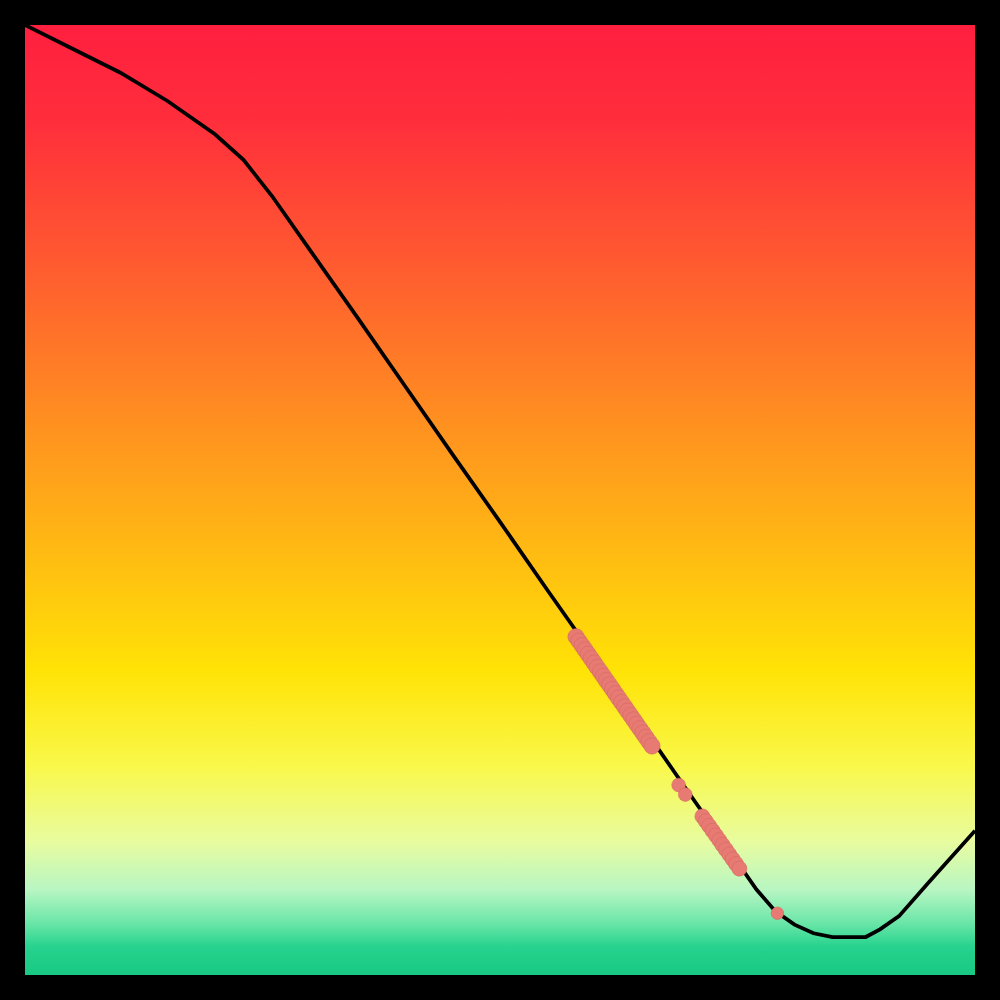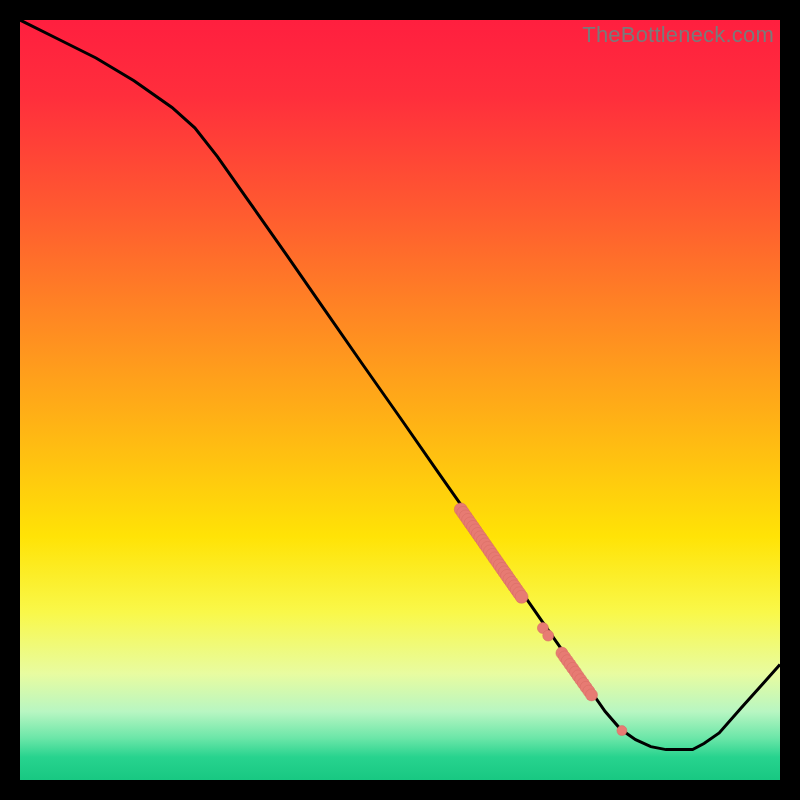--- a/index.html
+++ b/index.html
@@ -102,15 +102,14 @@
           <circle cx="555.4" cy="652.1" r="6" fill="#e77b73" stroke="#d66a62" stroke-width="0.5"></circle>
           <circle cx="558.0" cy="655.9" r="6" fill="#e77b73" stroke="#d66a62" stroke-width="0.5"></circle>
           <circle cx="560.7" cy="659.7" r="6" fill="#e77b73" stroke="#d66a62" stroke-width="0.5"></circle>
           <circle cx="563.4" cy="663.5" r="6" fill="#e77b73" stroke="#d66a62" stroke-width="0.5"></circle>
           <circle cx="566.1" cy="667.3" r="6" fill="#e77b73" stroke="#d66a62" stroke-width="0.5"></circle>
           <circle cx="568.8" cy="671.1" r="6" fill="#e77b73" stroke="#d66a62" stroke-width="0.5"></circle>
           <circle cx="571.5" cy="674.9" r="6" fill="#e77b73" stroke="#d66a62" stroke-width="0.5"></circle>
           <circle cx="601.9" cy="710.6" r="5" fill="#e77b73" stroke="#d66a62" stroke-width="0.5"></circle>
         </g>
     </svg>
-    <div class="watermark">TheBottleneck.com</div>
   </div>
 </div>
 
 </body></html>

